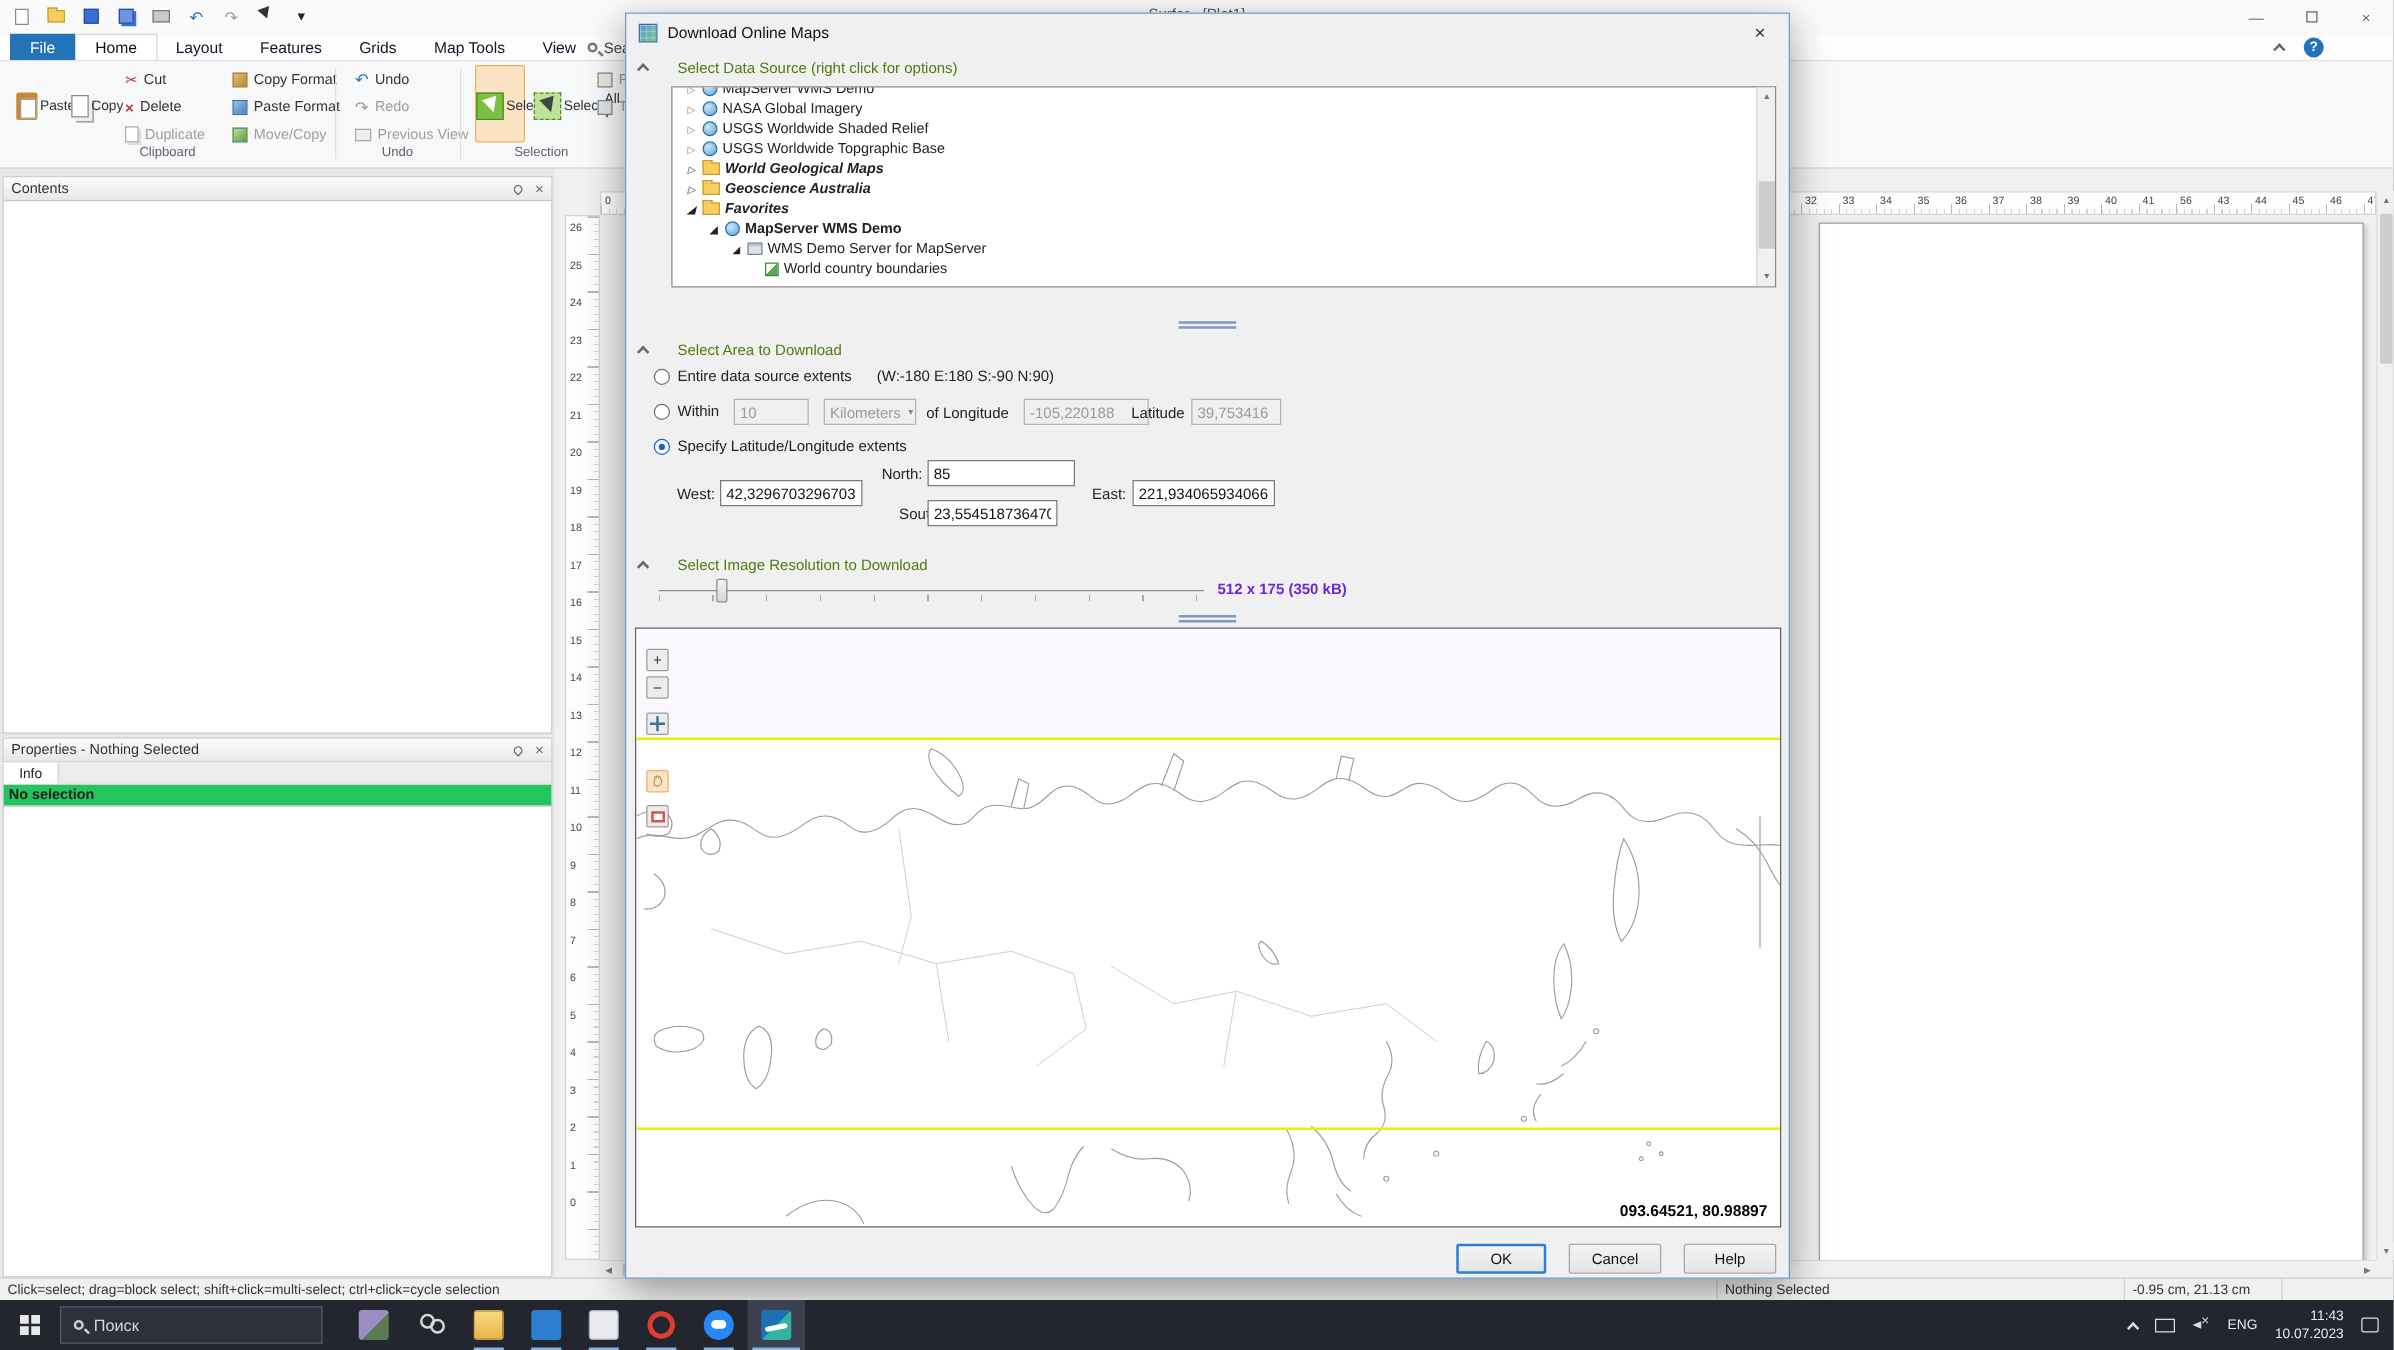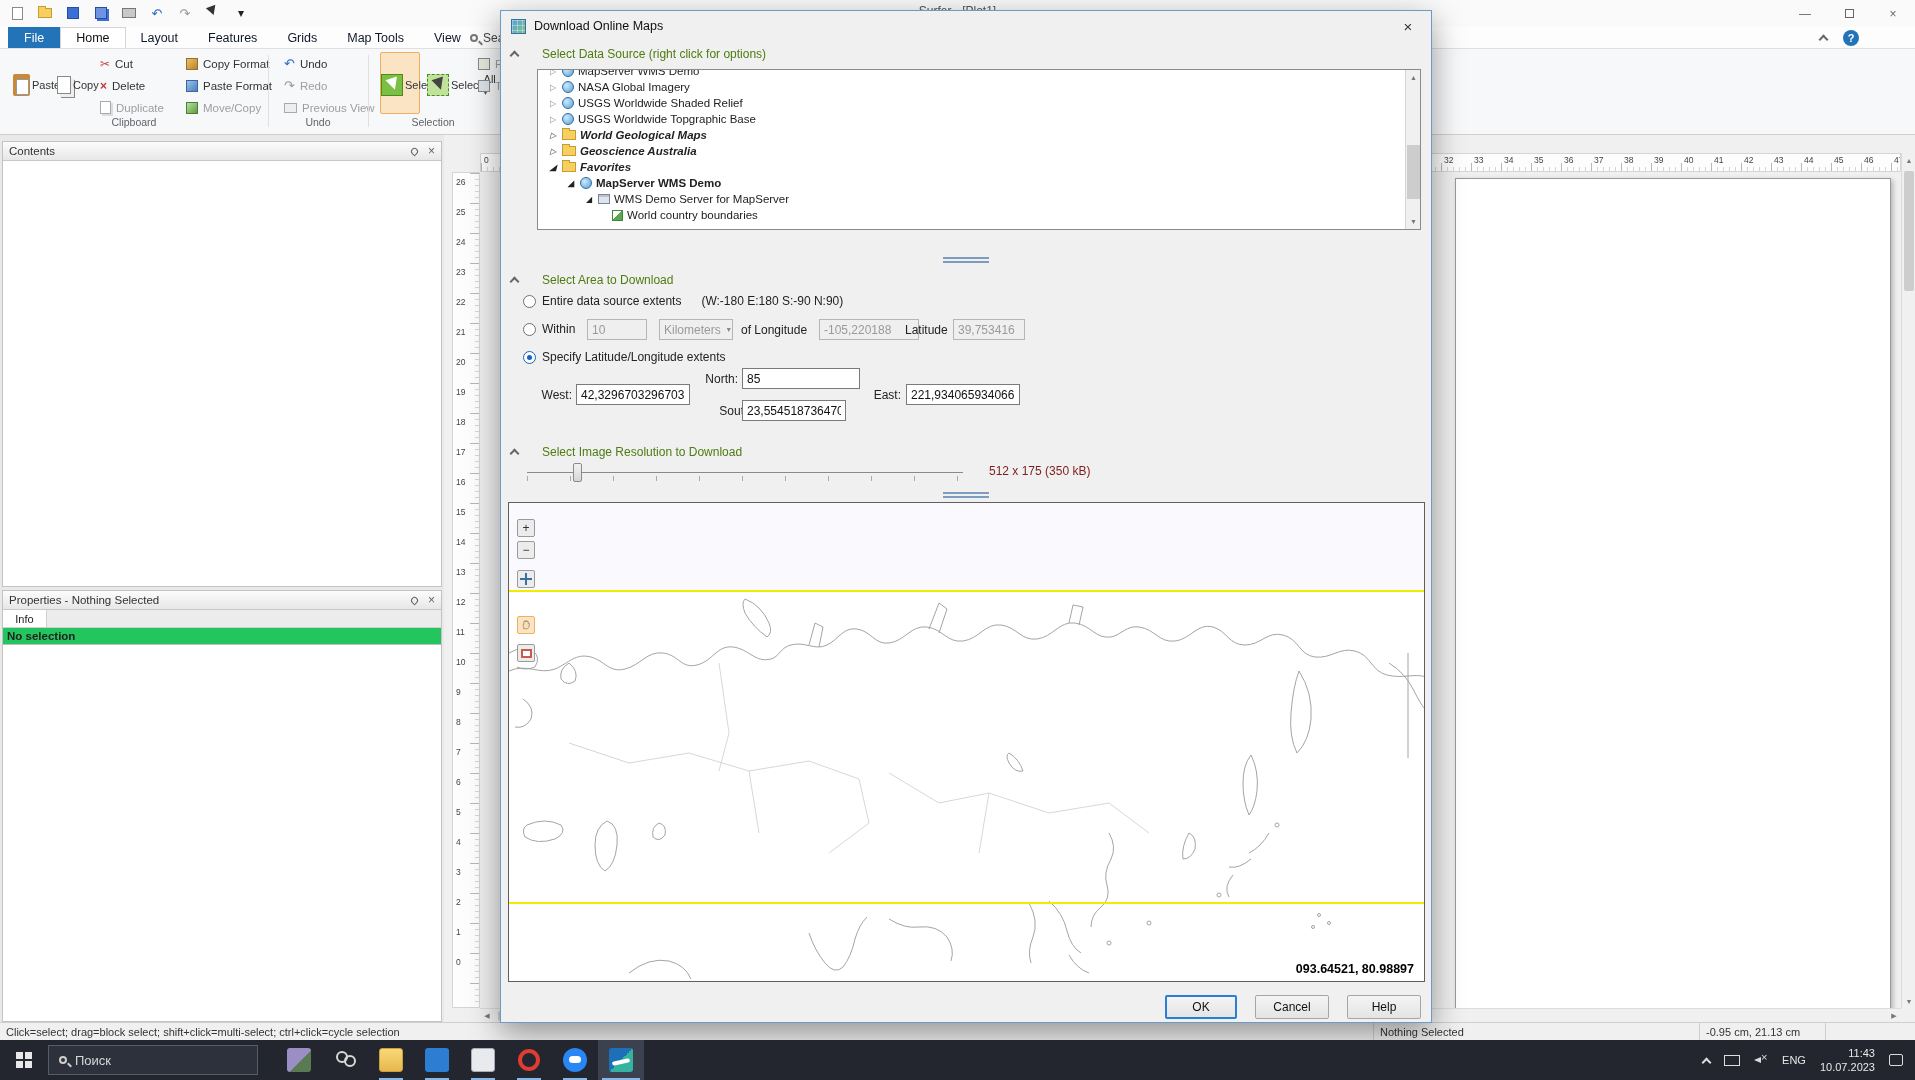--- a/index.html
+++ b/index.html
@@ -162,21 +162,21 @@
   .radio.checked::after { content:""; position:absolute; left:3px; top:3px; width:5px; height:5px; border-radius:50%; background:#1464c8; }
   .fld { position:absolute; height:21px; border:1px solid #7a7a7a; background:#fff; font:12px "Liberation Sans",sans-serif; padding:0 4px; color:#111; }
   .fld.dis { background:#efefef; color:#9a9a9a; border-color:#b5b5b5; }
   .flabel { position:absolute; font-size:12px; text-align:right; }
   .ddown { position:absolute; height:21px; border:1px solid #b5b5b5; background:#efefef; color:#9a9a9a; display:flex; align-items:center; font-size:12px; padding:0 4px; gap:6px; }
   .ddown .dar { margin-left:auto; font-size:8px; color:#888; }
   .slider-track { position:absolute; left:26px; top:461px; width:436px; height:1px; background:#8a8a8a; }
   .slider-ticks { position:absolute; left:26px; top:465px; width:436px; height:5px;
                   background:repeating-linear-gradient(to right,#aaa 0 1px,transparent 1px 43px); }
   .slider-handle { position:absolute; left:72px; top:452px; width:9px; height:19px; background:linear-gradient(#f2f2f2,#d6d6d6); border:1px solid #8a8a8a; border-radius:2px; }
-  .resline { position:absolute; left:488px; top:453px; font-size:12px; color:#7f1d1d; }
+  .resline { position:absolute; left:473px; top:453px; font-size:12px; color:#6d28d9;font-weight:bold; }
   .mapbox { position:absolute; left:7px; top:491px; width:917px; height:480px; background:#fff; border:1px solid #5f5f5f; overflow:hidden; }
   .ylne { position:absolute; left:0; width:100%; height:2px; background:#f0ee00; }
   .mbtn { position:absolute; left:8px; width:18px; height:18px; background:#ececec; border:1px solid #9a9a9a; display:flex; align-items:center; justify-content:center; font-size:12px; color:#333; border-radius:2px; }
   .mbtn.hand { background:#fbe4c3; border-color:#f0b060; }
   .mapcoords { position:absolute; right:10px; bottom:5px; font-size:12.5px; font-weight:bold; color:#000; }
   .dbtn { position:absolute; top:984px; height:24px; background:linear-gradient(#f4f4f4,#e4e4e4); border:1px solid #a6a6a6; border-radius:2px; font:12px "Liberation Sans",sans-serif; color:#111; }
   .dbtn.focus { border:2px solid #2a7fd4; }
 
   .handicon { width:12px; height:12px; }
   .recticon { width:11px; height:9px; border:2px solid #cc5a4a; background:#fff; }
@@ -395,21 +395,21 @@
       <span class="rl h" style="left: 963px;">32</span>
       <span class="rl h" style="left: 993px;">33</span>
       <span class="rl h" style="left: 1023px;">34</span>
       <span class="rl h" style="left: 1053px;">35</span>
       <span class="rl h" style="left: 1083px;">36</span>
       <span class="rl h" style="left: 1113px;">37</span>
       <span class="rl h" style="left: 1143px;">38</span>
       <span class="rl h" style="left: 1173px;">39</span>
       <span class="rl h" style="left: 1203px;">40</span>
       <span class="rl h" style="left: 1233px;">41</span>
-      <span class="rl h" style="left: 1263px;">42</span>
+      <span class="rl h" style="left: 1263px;">56</span>
       <span class="rl h" style="left: 1293px;">43</span>
       <span class="rl h" style="left: 1323px;">44</span>
       <span class="rl h" style="left: 1353px;">45</span>
       <span class="rl h" style="left: 1383px;">46</span>
       <span class="rl h" style="left: 1413px;">47</span>
     </div>
   <div class="vruler">
       <span class="rl v" style="top: 4px;">26</span>
       <span class="rl v" style="top: 34px;">25</span>
       <span class="rl v" style="top: 64px;">24</span>

